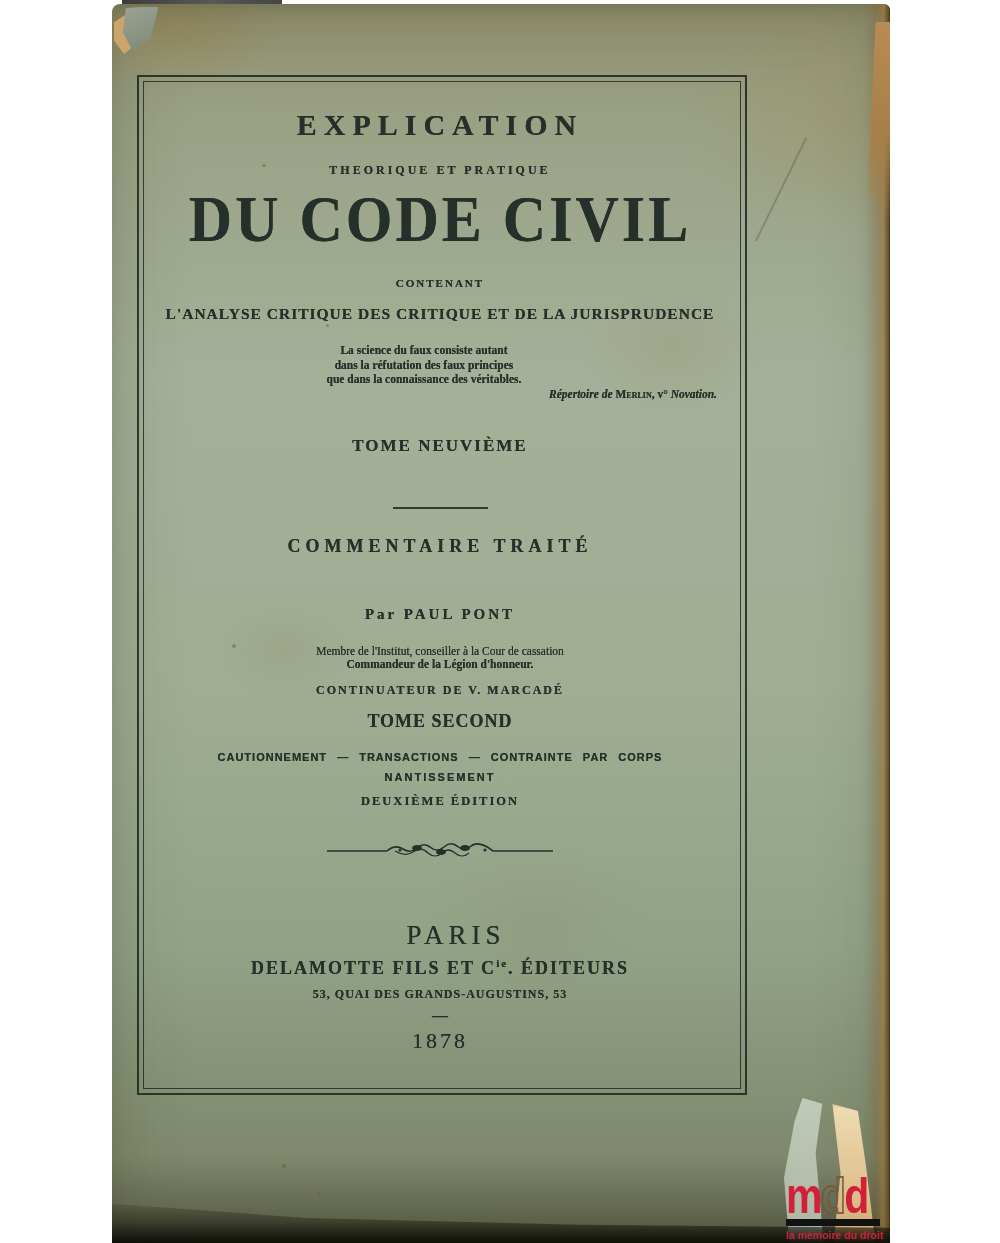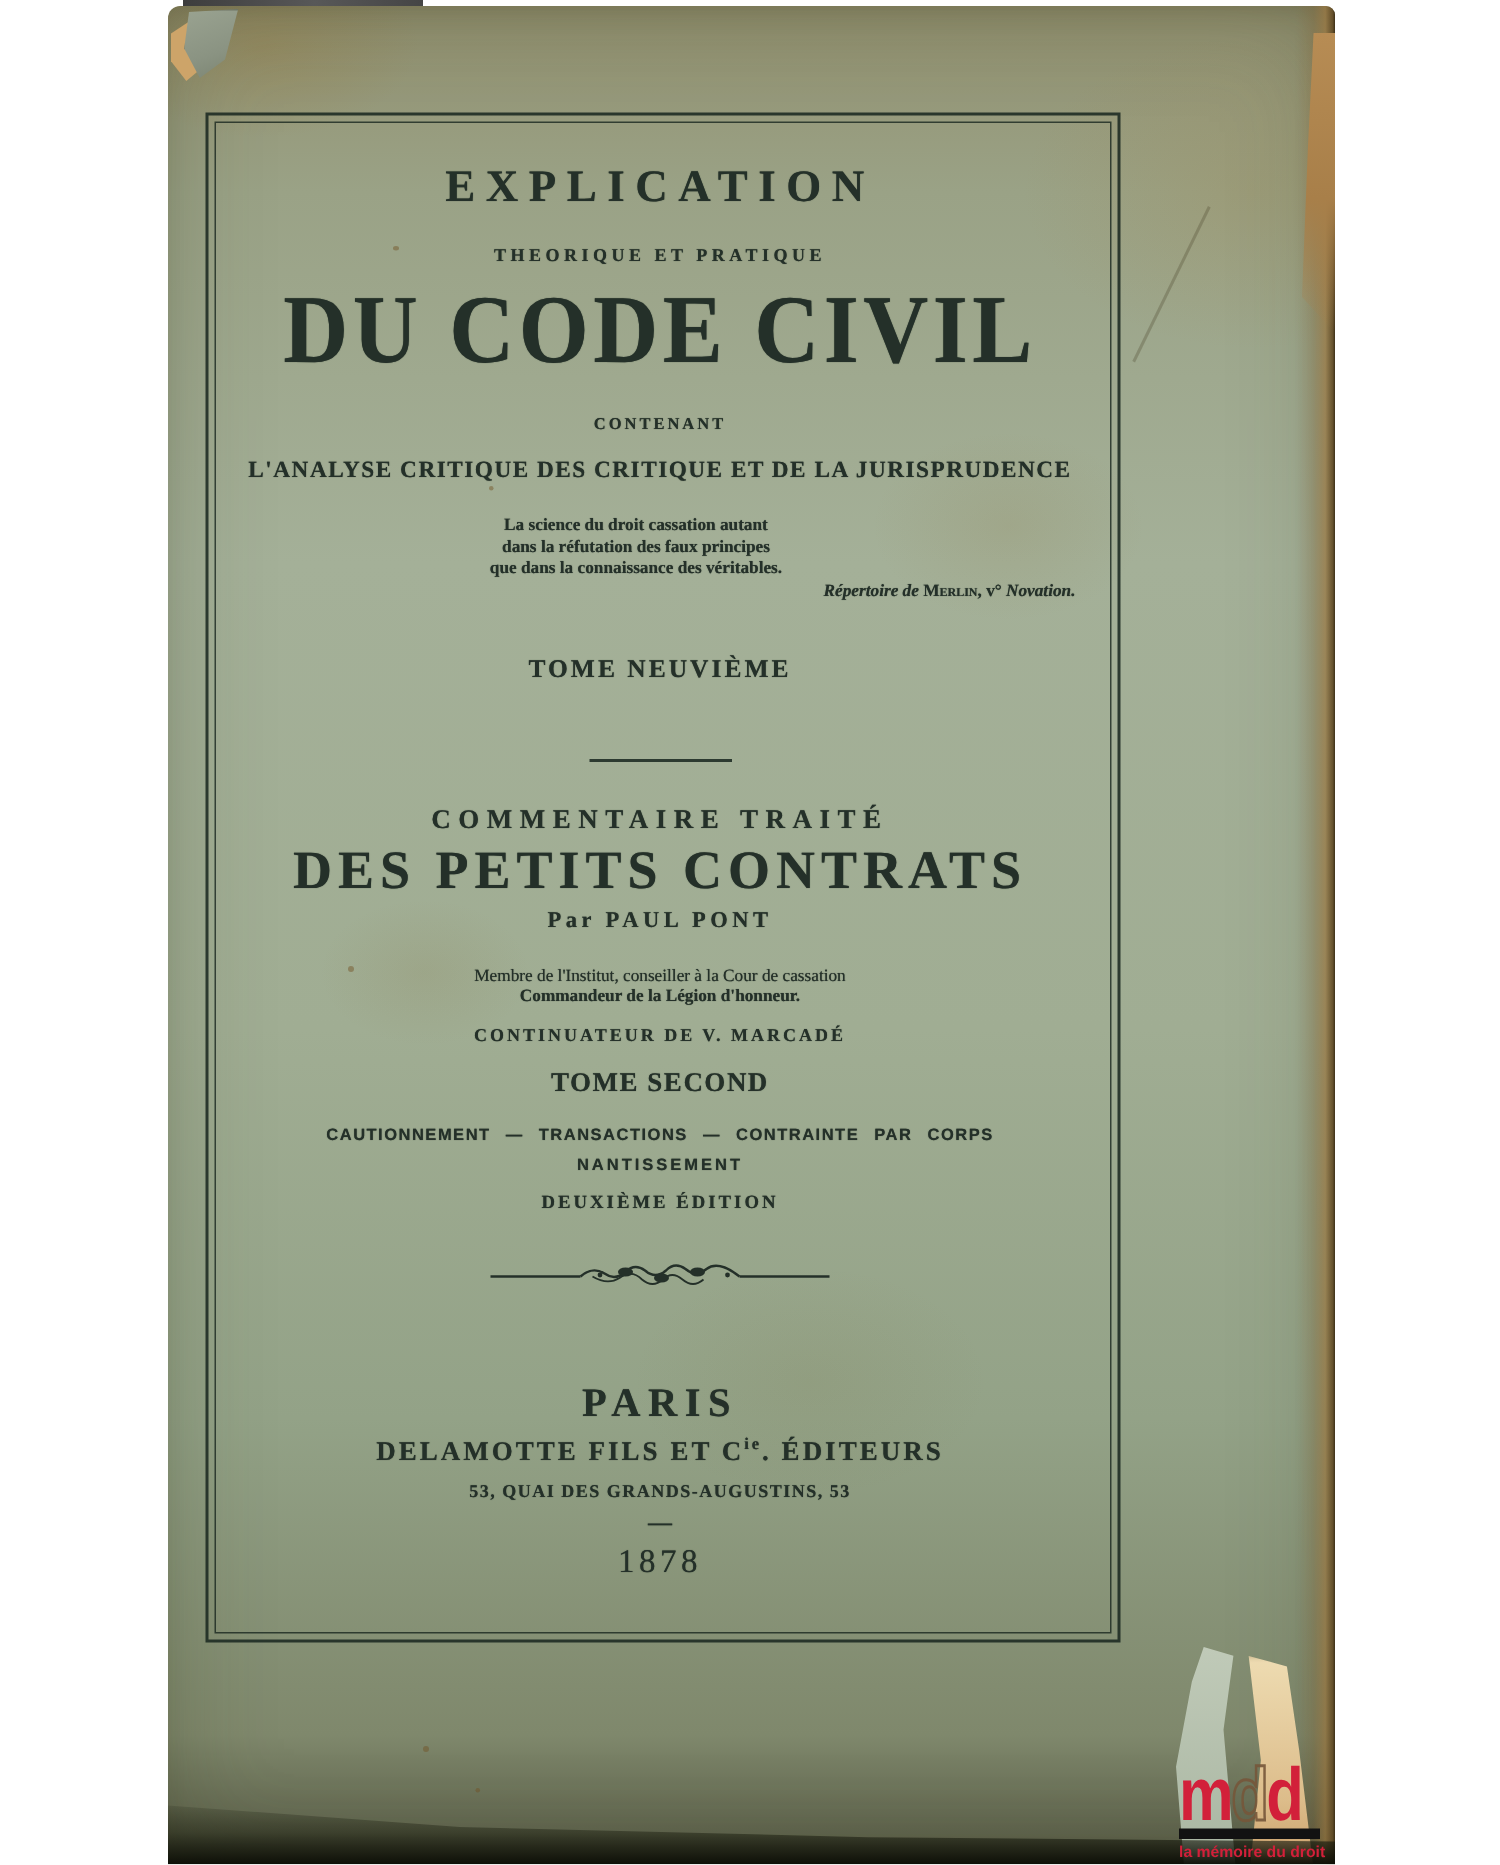--- a/index.html
+++ b/index.html
@@ -93,21 +93,21 @@
   .t-cred2    { top:583px; font-size:11.5px; font-weight:bold;text-align:center; }
   .t-contin   { top:608px; font-size:12px; font-weight:bold; letter-spacing:2px; }
   .t-tome2    { top:636px; font-size:18px; font-weight:bold; letter-spacing:1px; }
   .t-subjects1{ top:676px; font-size:11px; font-weight:bold; letter-spacing:1px; word-spacing:6px;
                 font-family:"Liberation Sans", sans-serif; }
   .t-subjects2{ top:696px; font-size:11px; font-weight:bold; letter-spacing:2px;
                 font-family:"Liberation Sans", sans-serif; }
   .t-edition  { top:719px; font-size:12.5px; font-weight:bold; letter-spacing:2px; }
 
   .t-ornament { top:766px; }
-  .t-city     { top:845px; font-size:27px; font-weight:bold; letter-spacing:5px; }
+  .t-city     { top:845px; font-size:27px; font-weight:normal; letter-spacing:5px;padding-left:16px; }
   .t-publisher{ top:882px; font-size:18px; font-weight:bold; letter-spacing:2px; }
   .t-publisher sup { font-size:11px; }
   .t-address  { top:912px; font-size:12px; font-weight:bold; letter-spacing:1px; }
   .t-dash     { top:932px; font-size:16px; font-weight:bold; }
   .t-year     { top:953px; font-size:22px; letter-spacing:3px; }
 
   
   .mdd { position:absolute; left:674px; top:1170px; width:100px;
          font-family:"Liberation Sans", sans-serif; text-align:left; }
   .mdd-letters { font-size:50px; font-weight:bold; color:#d2203a; letter-spacing:-2px;
@@ -145,31 +145,30 @@
 
     <div class="content ink">
 
       <div class="t-explication">EXPLICATION</div>
       <div class="t-subtitle">THEORIQUE ET PRATIQUE</div>
       <div class="t-maintitle">DU CODE CIVIL</div>
       <div class="t-contenant">CONTENANT</div>
       <div class="t-analyse">L'ANALYSE CRITIQUE DES CRITIQUE ET DE LA JURISPRUDENCE</div>
 
       <div class="epigraph">
-        <span>La science du droit cassation autant</span><br>
+        <span>La science du faux consiste autant</span><br>
         <span>dans la réfutation des faux principes</span><br>
         <span>que dans la connaissance des véritables.</span>
         <span class="attr"><i class="it">Répertoire de </i><span class="sc">Merlin</span><span>, v° </span><i class="it">Novation.</i></span>
       </div>
 
       <div class="t-tome">TOME NEUVIÈME</div>
       <div class="t-rule"><span></span></div>
 
       <div class="t-comm">COMMENTAIRE TRAITÉ</div>
-      <div class="t-petits">DES PETITS CONTRATS</div>
       <div class="t-par">Par PAUL PONT</div>
       <div class="t-cred1">Membre de l'Institut, conseiller à la Cour de cassation</div>
       <div class="t-cred2">Commandeur de la Légion d'honneur.</div>
       <div class="t-contin">CONTINUATEUR DE V. MARCADÉ</div>
       <div class="t-tome2">TOME SECOND</div>
       <div class="t-subjects1">CAUTIONNEMENT — TRANSACTIONS — CONTRAINTE PAR CORPS</div>
       <div class="t-subjects2">NANTISSEMENT</div>
       <div class="t-edition">DEUXIÈME ÉDITION</div>
 
       <div class="t-ornament">

